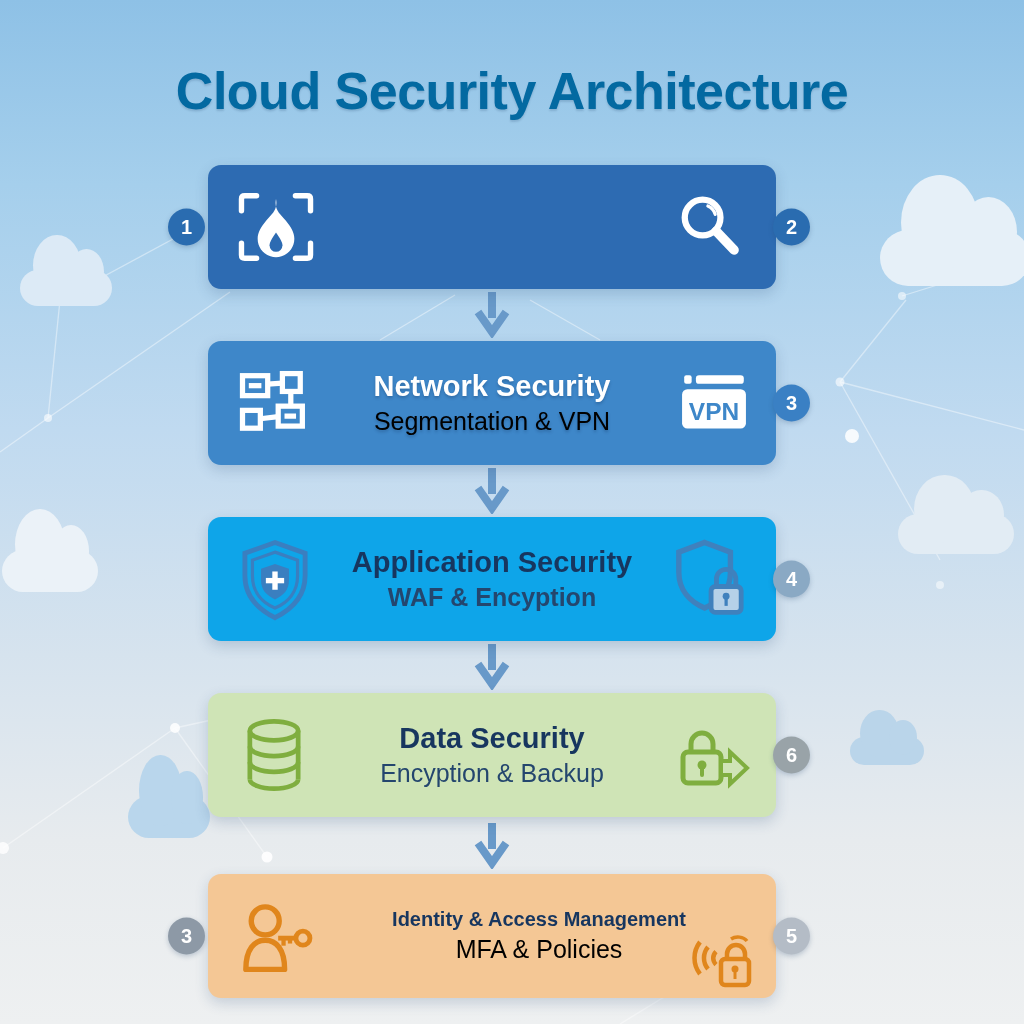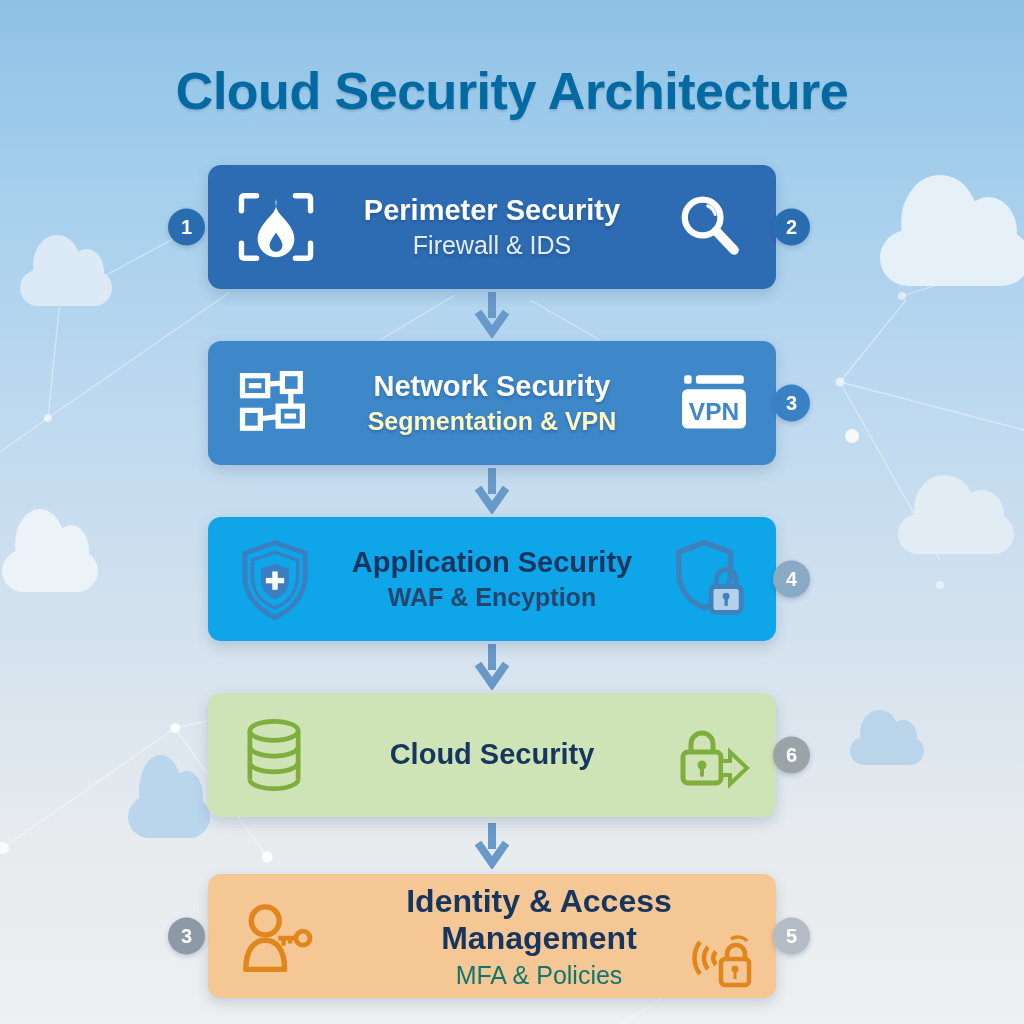--- a/index.html
+++ b/index.html
@@ -29,21 +29,21 @@
   .layer{
     position:relative;height:124px;border-radius:13px;
     display:flex;align-items:center;justify-content:center;
     box-shadow:0 5px 14px rgba(35,70,115,0.20);
   }
   .layer-text{width:100%;text-align:center;padding:0 118px;box-sizing:border-box;}
   .layer-title{font-size:29px;font-weight:700;line-height:1.15;}
   .layer-subtitle{font-size:25px;font-weight:400;margin-top:5px;line-height:1.1;}
   .light-text .layer-title,.light-text .layer-subtitle{text-shadow:0 2px 3px rgba(15,45,85,0.30);}
   .layer-iam .layer-text{padding:0 14px 0 108px;}
-  .layer-iam .layer-title{font-size:32px;}
+  .layer-iam .layer-title{font-size:20px;}
   .icon{position:absolute;top:50%;transform:translateY(-50%);line-height:0;}
   .icon-left{left:24px;}
   .icon-right{right:23px;}
   .icon-br{top:auto;transform:none;right:20px;bottom:6px;}
   .badge{
     position:absolute;top:50%;width:37px;height:37px;border-radius:50%;
     transform:translateY(-50%);color:#fff;font-size:20px;font-weight:700;
     display:flex;align-items:center;justify-content:center;
     box-shadow:0 2px 5px rgba(40,70,110,0.25);
   }
@@ -104,24 +104,20 @@
         <g stroke="#ffffff" stroke-width="5" fill="none" stroke-linecap="round">
           <path d="M8 23 V12 Q8 9 11 9 H22"></path>
           <path d="M58 9 H69 Q72 9 72 12 V23"></path>
           <path d="M72 53 V64 Q72 67 69 67 H58"></path>
           <path d="M22 67 H11 Q8 67 8 64 V53"></path>
         </g>
         <path fill="#ffffff" d="M40 12c2 10-4 14-9 20-5 6-8 11-8 17 0 10 8 17 17 17s17-7 17-17c0-6-3-11-8-17-5-6-11-10-9-20z"></path>
         <path fill="#2d6bb2" d="M40 43c-4 6-6 9-6 12a6 6 0 0 0 12 0c0-3-2-6-6-12z"></path>
       </svg>
     </span>
-    <div class="layer-text">
-      <div class="layer-title" style="color: rgb(255, 255, 255);">Perimeter Security</div>
-      <div class="layer-subtitle" style="color: rgb(228, 238, 251);">Firewall &amp; IDS</div>
-    </div>
     <span class="icon icon-right">
       <svg width="84" height="80" viewBox="0 0 80 76">
         <circle cx="32" cy="29" r="17" stroke="#ffffff" stroke-width="6" fill="none"></circle>
         <path d="M37 18a12 12 0 0 1 7 8" stroke="#ffffff" stroke-width="3" fill="none" stroke-linecap="round"></path>
         <line x1="45" y1="42" x2="62" y2="60" stroke="#ffffff" stroke-width="9" stroke-linecap="round"></line>
       </svg>
     </span>
     <span class="badge badge-right" style="background: rgb(42, 108, 176);">2</span>
   </section>
 
@@ -143,21 +139,21 @@
           <line x1="56" y1="27" x2="56" y2="41"></line>
           <rect x="44" y="41" width="23" height="19"></rect>
           <line x1="50" y1="50.5" x2="61" y2="50.5"></line>
           <rect x="10" y="45" width="17" height="17"></rect>
           <line x1="27" y1="53" x2="44" y2="51"></line>
         </g>
       </svg>
     </span>
     <div class="layer-text">
       <div class="layer-title" style="color: rgb(255, 255, 255);">Network Security</div>
-      <div class="layer-subtitle" style="color: #fef9c3; font-weight: bold;">Segmentation &amp; VPN</div>
+      <div class="layer-subtitle" style="color: #000000;">Segmentation &amp; VPN</div>
     </div>
     <span class="icon icon-right">
       <svg width="78" height="66" viewBox="0 0 72 62">
         <rect x="8" y="5" width="7" height="8" rx="2" fill="#ffffff"></rect>
         <rect x="19" y="5" width="45" height="8" rx="3" fill="#ffffff"></rect>
         <rect x="6" y="18" width="60" height="37" rx="5" fill="#ffffff"></rect>
         <text x="36" y="47" text-anchor="middle" font-size="23" font-weight="bold" fill="#3e87c9" font-family="Liberation Sans, sans-serif">VPN</text>
       </svg>
     </span>
     <span class="badge badge-right" style="background: rgb(58, 128, 196);">3</span>
@@ -210,21 +206,22 @@
           <ellipse cx="40" cy="17" rx="23" ry="9"></ellipse>
           <path d="M17 17 V63"></path>
           <path d="M63 17 V63"></path>
           <path d="M17 63 a23 9 0 0 0 46 0"></path>
           <path d="M17 32 a23 9 0 0 0 46 0"></path>
           <path d="M17 47 a23 9 0 0 0 46 0"></path>
         </g>
       </svg>
     </span>
     <div class="layer-text">
-      <div class="layer-title" style="color: rgb(23, 54, 95);">Cloud Security</div>
+      <div class="layer-title" style="color: rgb(23, 54, 95);">Data Security</div>
+      <div class="layer-subtitle" style="color: rgb(36, 70, 110);">Encyption &amp; Backup</div>
     </div>
     <span class="icon icon-right">
       <svg width="84" height="80" viewBox="0 0 84 78">
         <path d="M22 36 V28 a11 11 0 0 1 22 0 V36" stroke="#7fae3f" stroke-width="5" fill="none"></path>
         <rect x="14" y="36" width="38" height="31" rx="5" stroke="#7fae3f" stroke-width="5" fill="none"></rect>
         <circle cx="33" cy="49" r="4.5" fill="#7fae3f"></circle>
         <rect x="31" y="51" width="4" height="10" rx="2" fill="#7fae3f"></rect>
         <path d="M52 45 h9 v-9 l17 16 l-17 16 v-9 h-9 z" stroke="#7fae3f" stroke-width="4" fill="#cfe4b6"></path>
       </svg>
     </span>
@@ -247,21 +244,21 @@
           <path d="M12 70 C12 51 20 43 30 43 C40 43 48 51 48 70 Z" stroke-linejoin="round"></path>
           <line x1="42" y1="41" x2="59" y2="41" stroke-width="4.5"></line>
           <line x1="47" y1="41" x2="47" y2="48" stroke-width="4"></line>
           <line x1="53" y1="41" x2="53" y2="46" stroke-width="4"></line>
           <circle cx="65" cy="41" r="6.5" stroke-width="4.5"></circle>
         </g>
       </svg>
     </span>
     <div class="layer-text">
       <div class="layer-title" style="color: rgb(23, 54, 95);">Identity &amp; Access Management</div>
-      <div class="layer-subtitle" style="color: #0f766e;">MFA &amp; Policies</div>
+      <div class="layer-subtitle" style="color: #000000;">MFA &amp; Policies</div>
     </div>
     <span class="icon icon-br">
       <svg width="80" height="74" viewBox="0 0 80 74">
         <g stroke="#e0861c" fill="none">
           <path d="M24 24 a26 26 0 0 0 0 32" stroke-width="4.5"></path>
           <path d="M32 29 a17 17 0 0 0 0 22" stroke-width="4.5"></path>
           <path d="M40 33.5 a9 9 0 0 0 0 13" stroke-width="4.5"></path>
           <path d="M55 21 a11 9 0 0 1 16 2" stroke-width="3.5"></path>
           <path d="M51 41 v-5 a9 9 0 0 1 18 0 v5" stroke-width="4.5"></path>
           <rect x="45" y="41" width="28" height="26" rx="4" stroke-width="4.5" fill="#f4c795"></rect>

